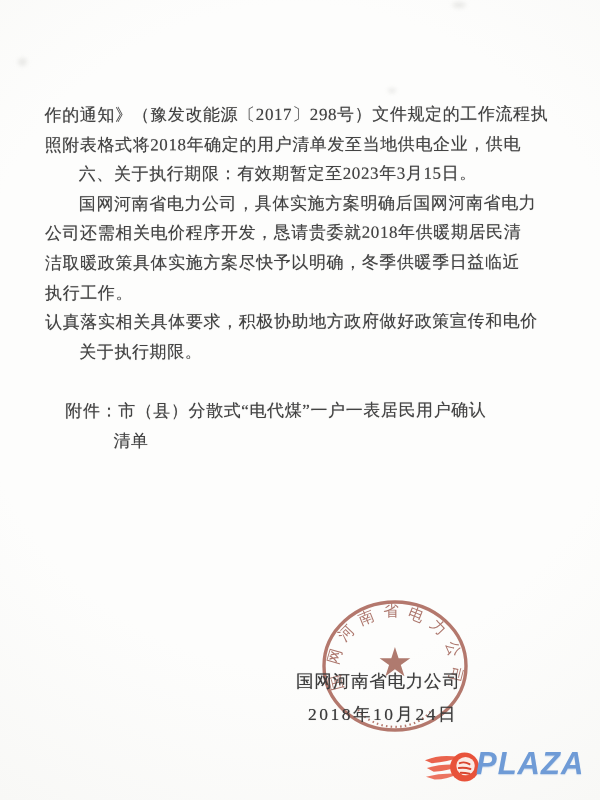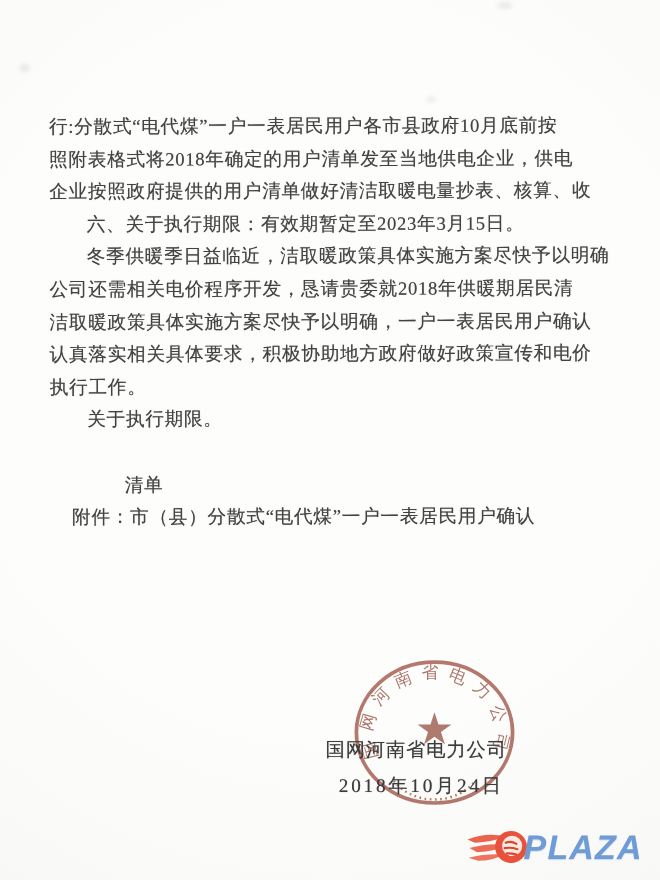--- a/index.html
+++ b/index.html
@@ -45,53 +45,52 @@
   }
   .sig-date{
     position:absolute;left:308px;top:702px;z-index:2;
     font-size:17.5px;letter-spacing:2.5px;color:#3c3c3c;white-space:nowrap;
     text-shadow:0 0 .7px rgba(60,60,60,.6);
   }
 
   
   .brand{
     position:absolute;left:424px;top:746px;height:50px;
-    display:flex;align-items:center;z-index:3;
+    display:flex;align-items:flex-start;z-index:3;
   }
   .brand .flame{width:58px;height:44px;margin-right:-6px;}
   .brand .brand-text{
     font-family:"Liberation Sans","DejaVu Sans",sans-serif;
     font-style:italic;font-weight:bold;
     font-size:31px;color:#6f9bd6;letter-spacing:1px;
     text-shadow:0 1px 1px rgba(110,155,214,.35);
   }
 </style>
 </head>
 <body>
 
 <div class="paper">
 
   <div class="smudge sm1"></div>
   <div class="smudge sm2"></div>
   <div class="smudge sm3"></div>
 
   <div class="textblock">
-    <div class="line">行:分散式“电代煤”一户一表居民用户各市县政府10月底前按</div>
+    <div class="line">作的通知》（豫发改能源〔2017〕298号）文件规定的工作流程执</div>
     <div class="line">照附表格式将2018年确定的用户清单发至当地供电企业，供电</div>
-    <div class="line">企业按照政府提供的用户清单做好清洁取暖电量抄表、核算、收</div>
     <div class="line ind2">六、关于执行期限：有效期暂定至2023年3月15日。</div>
-    <div class="line ind2">冬季供暖季日益临近，洁取暖政策具体实施方案尽快予以明确</div>
+    <div class="line ind2">国网河南省电力公司，具体实施方案明确后国网河南省电力</div>
     <div class="line">公司还需相关电价程序开发，恳请贵委就2018年供暖期居民清</div>
-    <div class="line">洁取暖政策具体实施方案尽快予以明确，一户一表居民用户确认</div>
+    <div class="line">洁取暖政策具体实施方案尽快予以明确，冬季供暖季日益临近</div>
+    <div class="line">执行工作。</div>
     <div class="line">认真落实相关具体要求，积极协助地方政府做好政策宣传和电价</div>
-    <div class="line">执行工作。</div>
     <div class="line ind2">关于执行期限。</div>
     <div class="line spacer"></div>
+    <div class="line ind1">附件：市（县）分散式“电代煤”一户一表居民用户确认</div>
     <div class="line ind4">清单</div>
-    <div class="line ind1">附件：市（县）分散式“电代煤”一户一表居民用户确认</div>
   </div>
 
   <svg class="seal" viewBox="0 0 165 150">
     <defs>
       <path id="sealArc" d="M 36,103 A 56,50 0 1 1 128,103" fill="none"></path>
       <path id="sealArcBottom" d="M 45,96 A 45,39 0 0 0 119,96" fill="none"></path>
     </defs>
     <ellipse cx="82" cy="74" rx="71" ry="64" fill="none" stroke="#a2584a" stroke-width="3.4"></ellipse>
     <text font-size="15.5" fill="#99564a" letter-spacing="8" font-family="Liberation Serif, DejaVu Serif, serif" text-anchor="middle">
       <textPath href="#sealArc" startOffset="50%">国网河南省电力公司</textPath>

